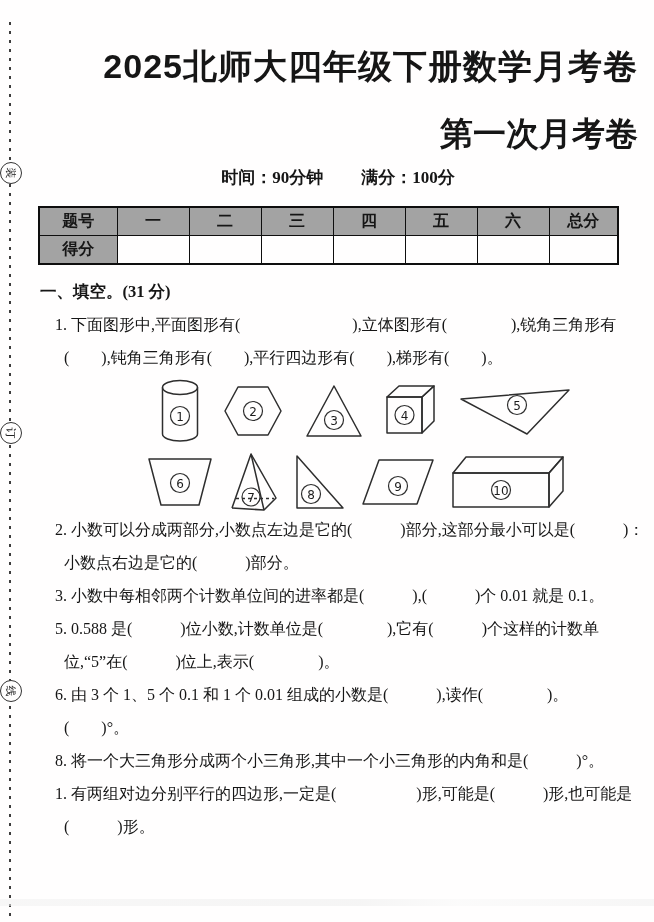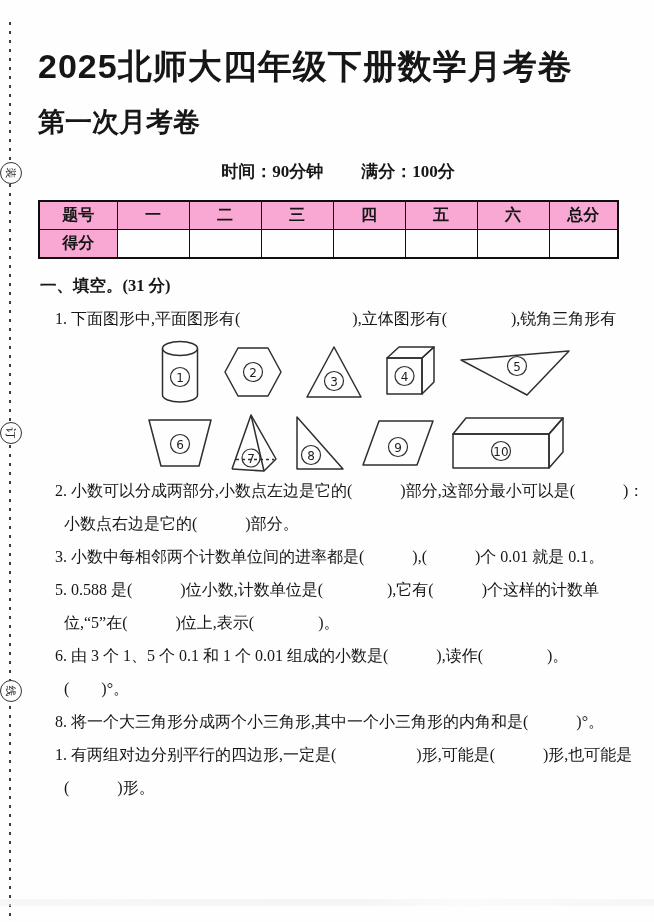--- a/index.html
+++ b/index.html
@@ -9,31 +9,31 @@
   
   .binding-line{position:absolute;left:9px;top:22px;bottom:0;width:2px;
     background:repeating-linear-gradient(to bottom,#3c3c3c 0 3px,transparent 3px 9px);}
   .binding-badge{position:absolute;left:0;width:20px;height:20px;border:1.5px solid #333;
     border-radius:50%;display:flex;align-items:center;justify-content:center;
     font-size:11px;color:#222;background:#fffefe;transform:rotate(90deg);line-height:1;}
   .badge1{top:162px;} .badge2{top:422px;} .badge3{top:680px;}
 
   .content{position:absolute;left:38px;top:0;width:600px;}
 
-  .title{margin-top:44px;text-align:left;font-family:"Liberation Sans","DejaVu Sans",sans-serif;
+  .title{margin-top:44px;text-align:right;font-family:"Liberation Sans","DejaVu Sans",sans-serif;
     font-weight:bold;font-size:34px;line-height:44px;letter-spacing:1px;}
-  .subtitle{margin-top:16px;text-align:left;font-size:27px;line-height:36px;font-weight:600;}
-  .info{margin-top:20px;text-align:center;font-size:17px;line-height:24px;font-weight:bold;}
+  .subtitle{margin-top:28px;text-align:right;font-size:33px;line-height:36px;font-weight:600;}
+  .info{margin-top:14px;text-align:center;font-size:17px;line-height:24px;font-weight:bold;}
   .info .gap{display:inline-block;width:38px;}
 
   table.score{border-collapse:collapse;margin-top:16px;width:579px;table-layout:fixed;}
   table.score td{border:1.5px solid #0e0e0e;height:27px;text-align:center;
     font-size:16px;font-weight:bold;padding:0;}
   table.score{border:2px solid #0e0e0e;}
-  td.gray{background:#f9a8d4;}
+  td.gray{background:#a3a3a3;}
 
   .section-heading{margin-top:10px;font-size:16.5px;line-height:33px;font-weight:600;padding-left:2px;}
 
   .qline{font-size:16px;line-height:33px;white-space:nowrap;padding-left:17px;}
   .qline.cont{padding-left:26px;}
 
   .shapes-row{display:flex;align-items:center;}
   .row1{margin:3px 0 0 122px;height:67px;gap:24px;}
   .row2{margin:7px 0 0 110px;height:62px;gap:18px;}
   .shape{flex:0 0 auto;display:block;}
@@ -96,20 +96,21 @@
         <td></td>
         <td></td>
         <td></td>
       </tr>
     </tbody>
       </table>
 
     <div class="section-heading">一、填空。(31 分)</div>
 
     <div class="qline">1. 下面图形中,平面图形有(　　　　　　　),立体图形有(　　　　),锐角三角形有</div>
+    <div class="qline cont">(　　),钝角三角形有(　　),平行四边形有(　　),梯形有(　　)。</div>
 
     <div class="shapes-row row1">
       <svg class="shape" width="40" height="64" viewBox="0 0 40 64">
         <ellipse cx="20" cy="8.5" rx="17.5" ry="7"></ellipse>
         <path d="M2.5,8.5 L2.5,55 A17.5,7 0 0 0 37.5,55 L37.5,8.5"></path>
         <circle cx="20" cy="37" r="9.5"></circle>
         <text x="20" y="41.5">1</text>
       </svg>
       <svg class="shape" width="58" height="50" viewBox="0 0 58 50">
         <polygon points="14,1 44,1 57,25 44,49 14,49 1,25"></polygon>

